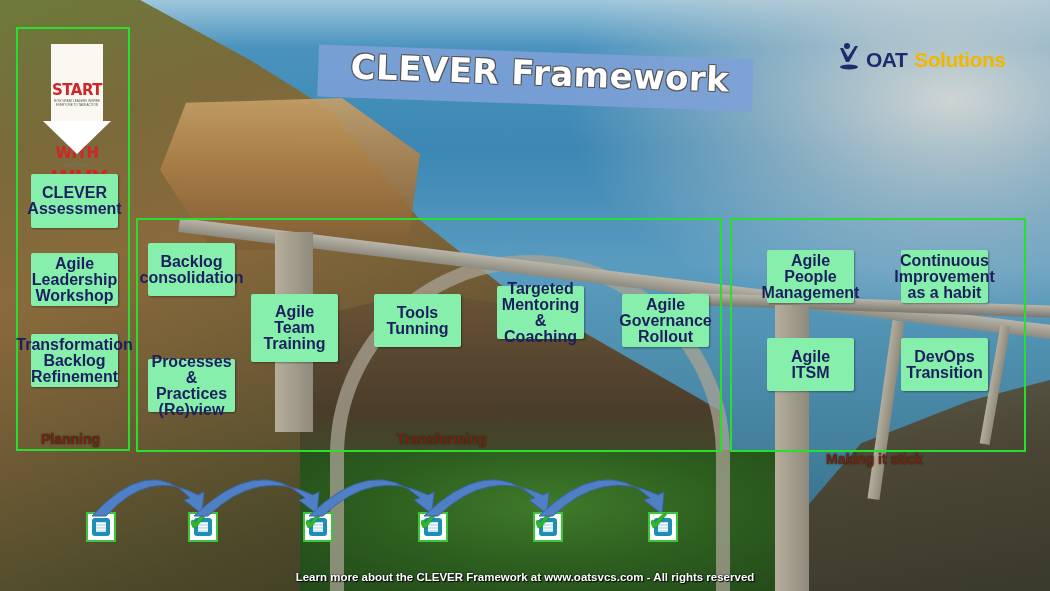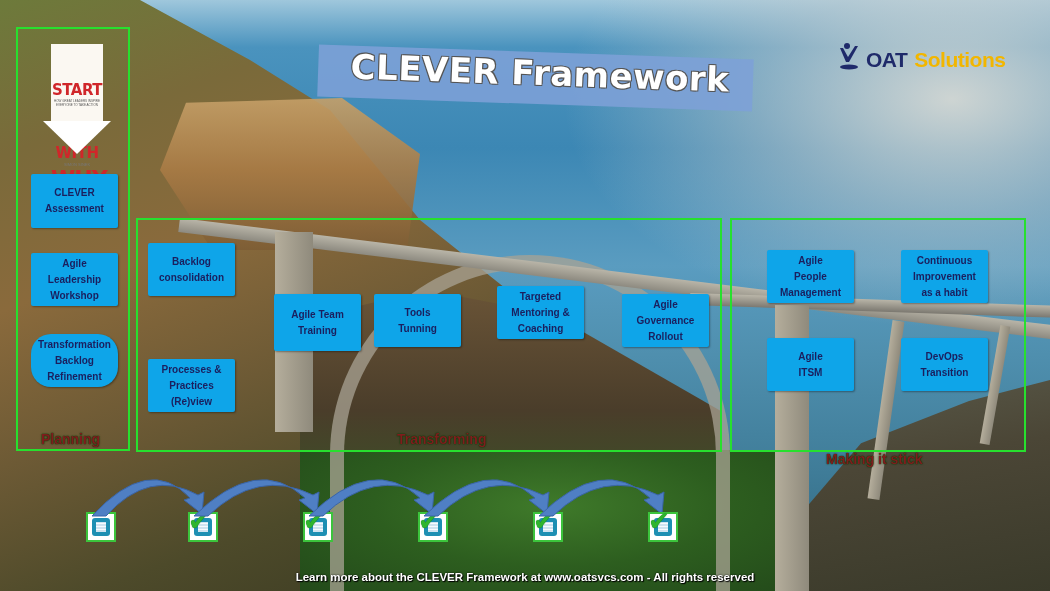--- a/index.html
+++ b/index.html
@@ -56,24 +56,24 @@
   .book .w3 { color: #d0262a; font-family: "DejaVu Sans", sans-serif; font-weight: bold; font-size: 22px; line-height: 24px; letter-spacing: -1px; }
   .book-arrow { position: absolute; left: 43px; top: 121px; width: 0; height: 0;
     border-left: 34px solid transparent; border-right: 34px solid transparent; border-top: 33px solid #ffffff; }
 
   
   .frame { position: absolute; border: 2px solid #27e02e; }
   .frame-label { position: absolute; color: #7f1d1d; font-weight: bold; font-size: 14px; white-space: nowrap;
     text-shadow: 0 0 2px #083d08, 0 0 1px #083d08; }
 
   
-  .card { position: absolute; background: #0ea5e9; border-radius: 2px;
+  .card { position: absolute; background: #86efac; border-radius: 2px;
     box-shadow: 1px 1px 2px rgba(0,0,0,0.35);
     display: flex; align-items: center; justify-content: center; text-align: center;
-    color: #1b1f5e; font-weight: bold; font-size: 10px; line-height: 16px; padding: 0 3px; }
+    color: #1b1f5e; font-weight: bold; font-size: 16px; line-height: 16px; padding: 0 3px; }
   .card span { white-space: pre-line; }
 
   
   .step-icon { position: absolute; width: 30px; height: 30px; background: #ffffff; border: 2px solid #3cc43c; }
   .step-icon .inner { position: absolute; left: 4px; top: 4px; width: 18px; height: 18px; border-radius: 3px;
     background: #1d8fb3; }
   .step-icon .grid { position: absolute; left: 4px; top: 4px; width: 10px; height: 10px; background:
     repeating-linear-gradient(0deg, #cfe3f0 0 2px, #f5fbff 2px 3px),
     #eef7fc; }
   .step-icon .check { position: absolute; left: -2px; top: -6px; font-size: 26px; line-height: 26px; color: #2fb52f; font-weight: bold;
@@ -136,36 +136,36 @@
 
 <div class="card" style="left:31px;top:174px;width:87px;height:54px;">
   <span>CLEVER
 Assessment</span>
   </div>
 <div class="card" style="left:31px;top:253px;width:87px;height:53px;">
   <span>Agile
 Leadership
 Workshop</span>
   </div>
-<div class="card" style="left:31px;top:334px;width:87px;height:53px;border-radius:20px;">
+<div class="card" style="left:31px;top:334px;width:87px;height:53px;">
   <span>Transformation
 Backlog
 Refinement</span>
   </div>
 
 <div class="card" style="left:148px;top:243px;width:87px;height:53px;">
   <span>Backlog
 consolidation</span>
   </div>
 <div class="card" style="left:148px;top:359px;width:87px;height:53px;">
   <span>Processes &amp;
 Practices
 (Re)view</span>
   </div>
-<div class="card" style="left:251px;top:294px;width:87px;height:57px;margin-left:23px;">
+<div class="card" style="left:251px;top:294px;width:87px;height:68px;">
   <span>Agile Team
 Training</span>
   </div>
 <div class="card" style="left:374px;top:294px;width:87px;height:53px;">
   <span>Tools
 Tunning</span>
   </div>
 <div class="card" style="left:497px;top:286px;width:87px;height:53px;">
   <span>Targeted
 Mentoring &amp;

